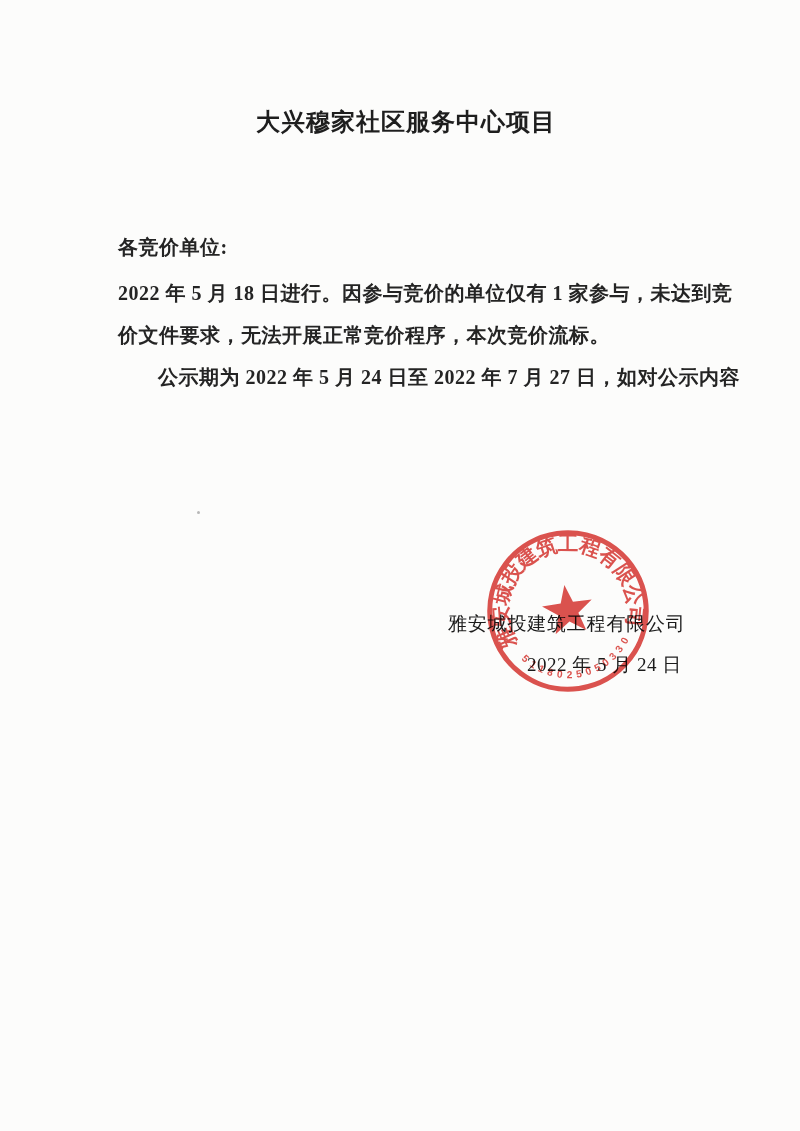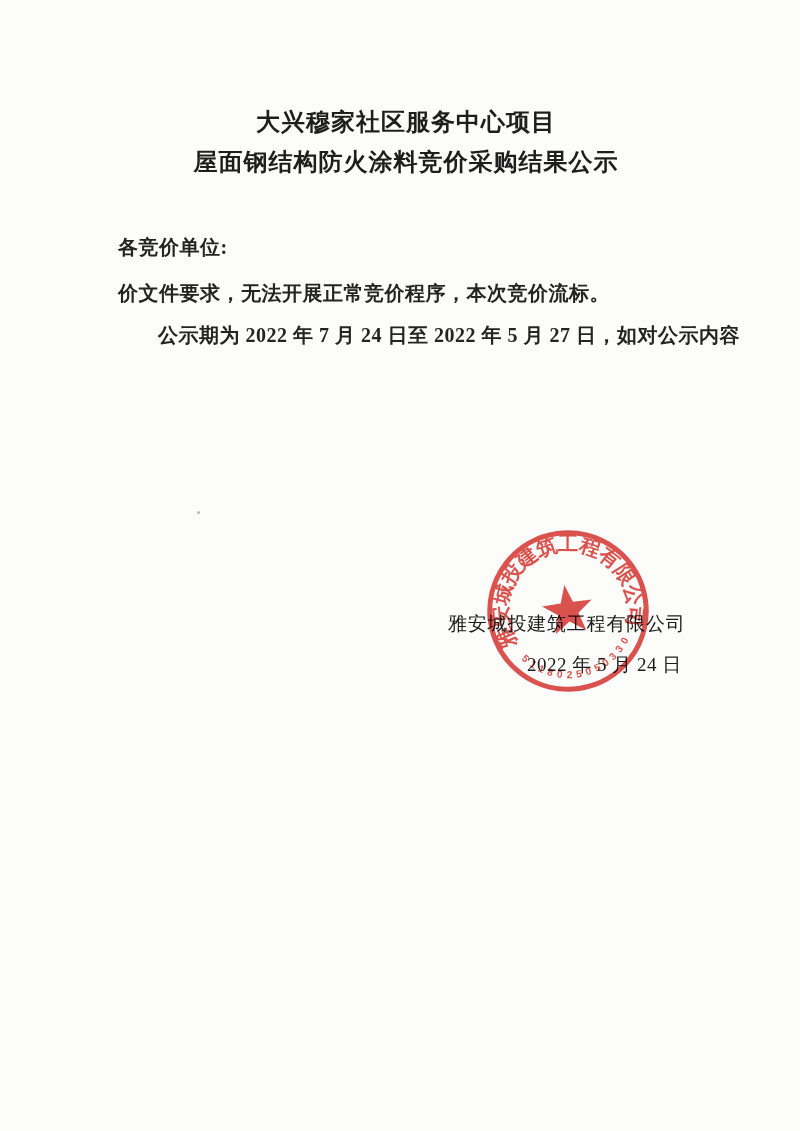--- a/index.html
+++ b/index.html
@@ -105,27 +105,27 @@
     opacity: 0.7;
   }
 </style>
 </head>
 <body style="--seal-red: #dc4a45; --page-bg: #fcfcfb; --text-color: #242424;">
 
 <div class="page">
 
   <div class="page-title">
     <div>大兴穆家社区服务中心项目</div>
-    <div>屋面钢结构防火涂料竞价采购结果公示</div>
   </div>
 
   <div class="doc-body">
     <div class="line salutation">各竞价单位:</div>
+    <div class="line">2022 年 5 月 18 日进行。因参与竞价的单位仅有 1 家参与，未达到竞</div>
     <div class="line">价文件要求，无法开展正常竞价程序，本次竞价流标。</div>
-    <div class="line indent">公示期为 2022 年 7 月 24 日至 2022 年 5 月 27 日，如对公示内容</div>
+    <div class="line indent">公示期为 2022 年 5 月 24 日至 2022 年 7 月 27 日，如对公示内容</div>
   </div>
 
   <div class="signature-company">雅安城投建筑工程有限公司</div>
   <div class="signature-date">2022 年 5 月 24 日</div>
 
   <svg class="seal" viewBox="0 0 200 200" xmlns="http://www.w3.org/2000/svg">
     <defs>
       <path id="sealArcPath" d="M 35.7 130 A 71 71 0 1 1 164.3 130" fill="none"></path>
       <path id="sealNumPath" d="M 33 141.9 A 79 79 0 0 0 167 141.9" fill="none"></path>
     </defs>

